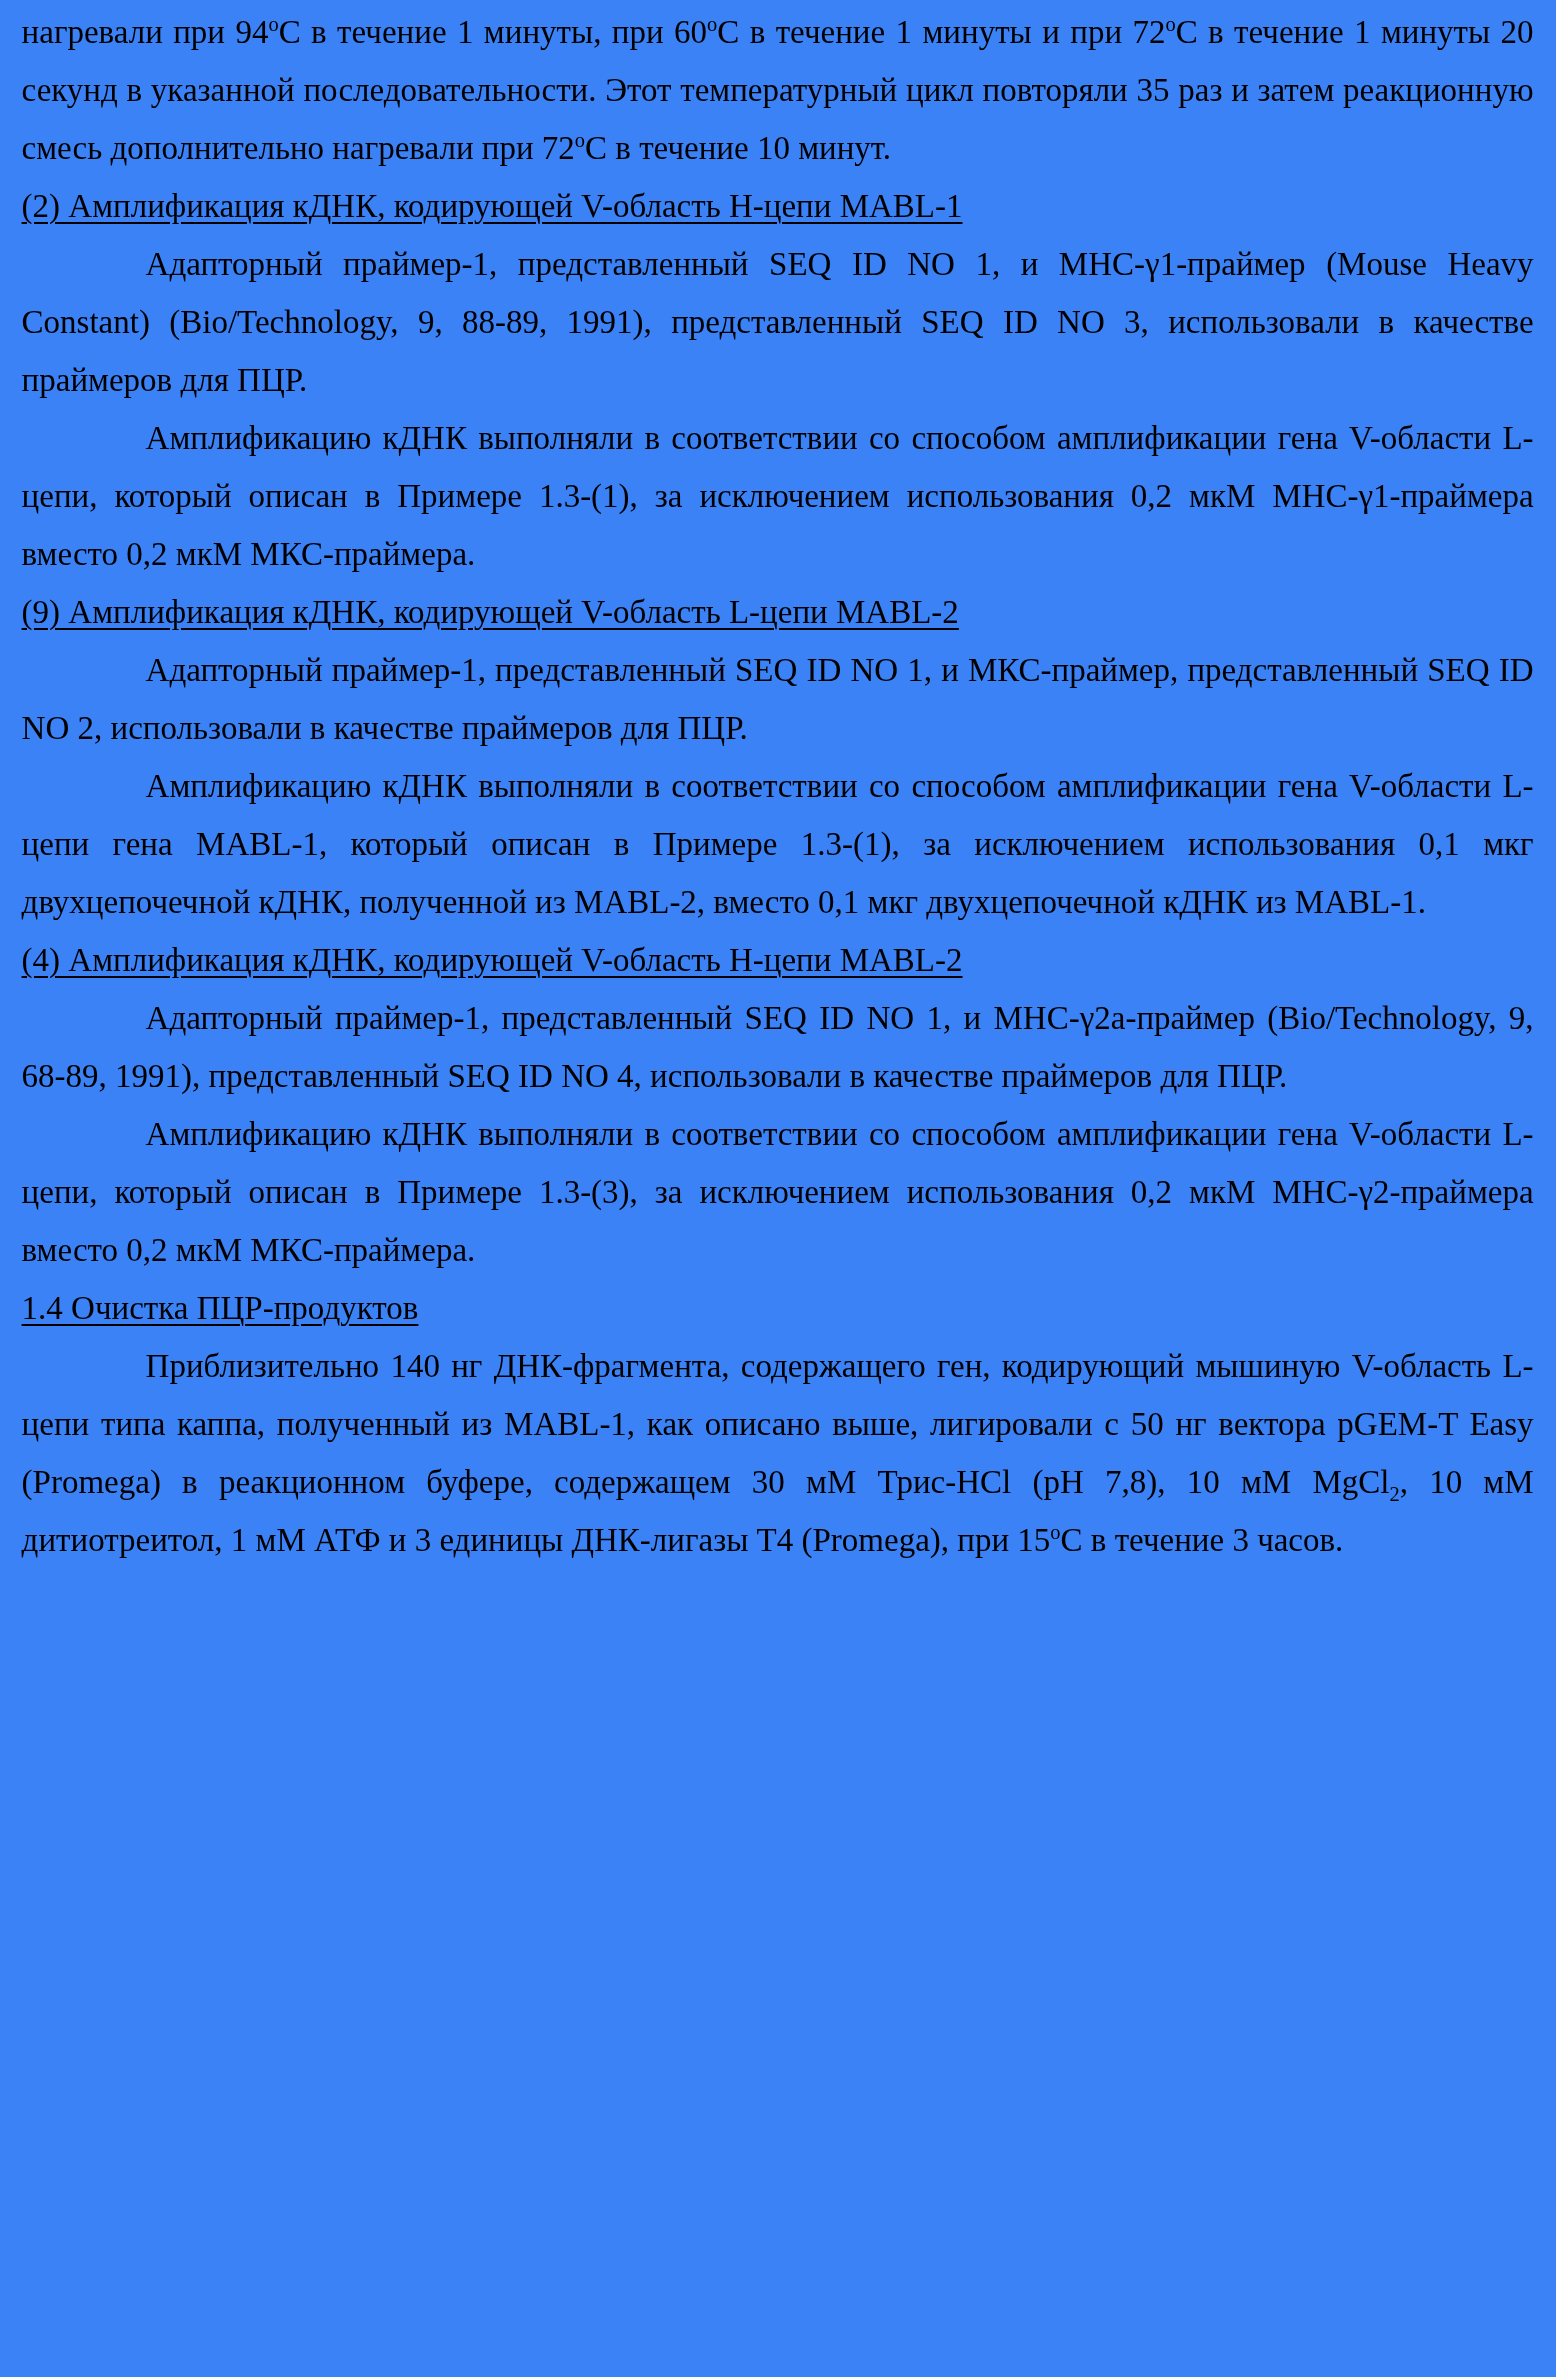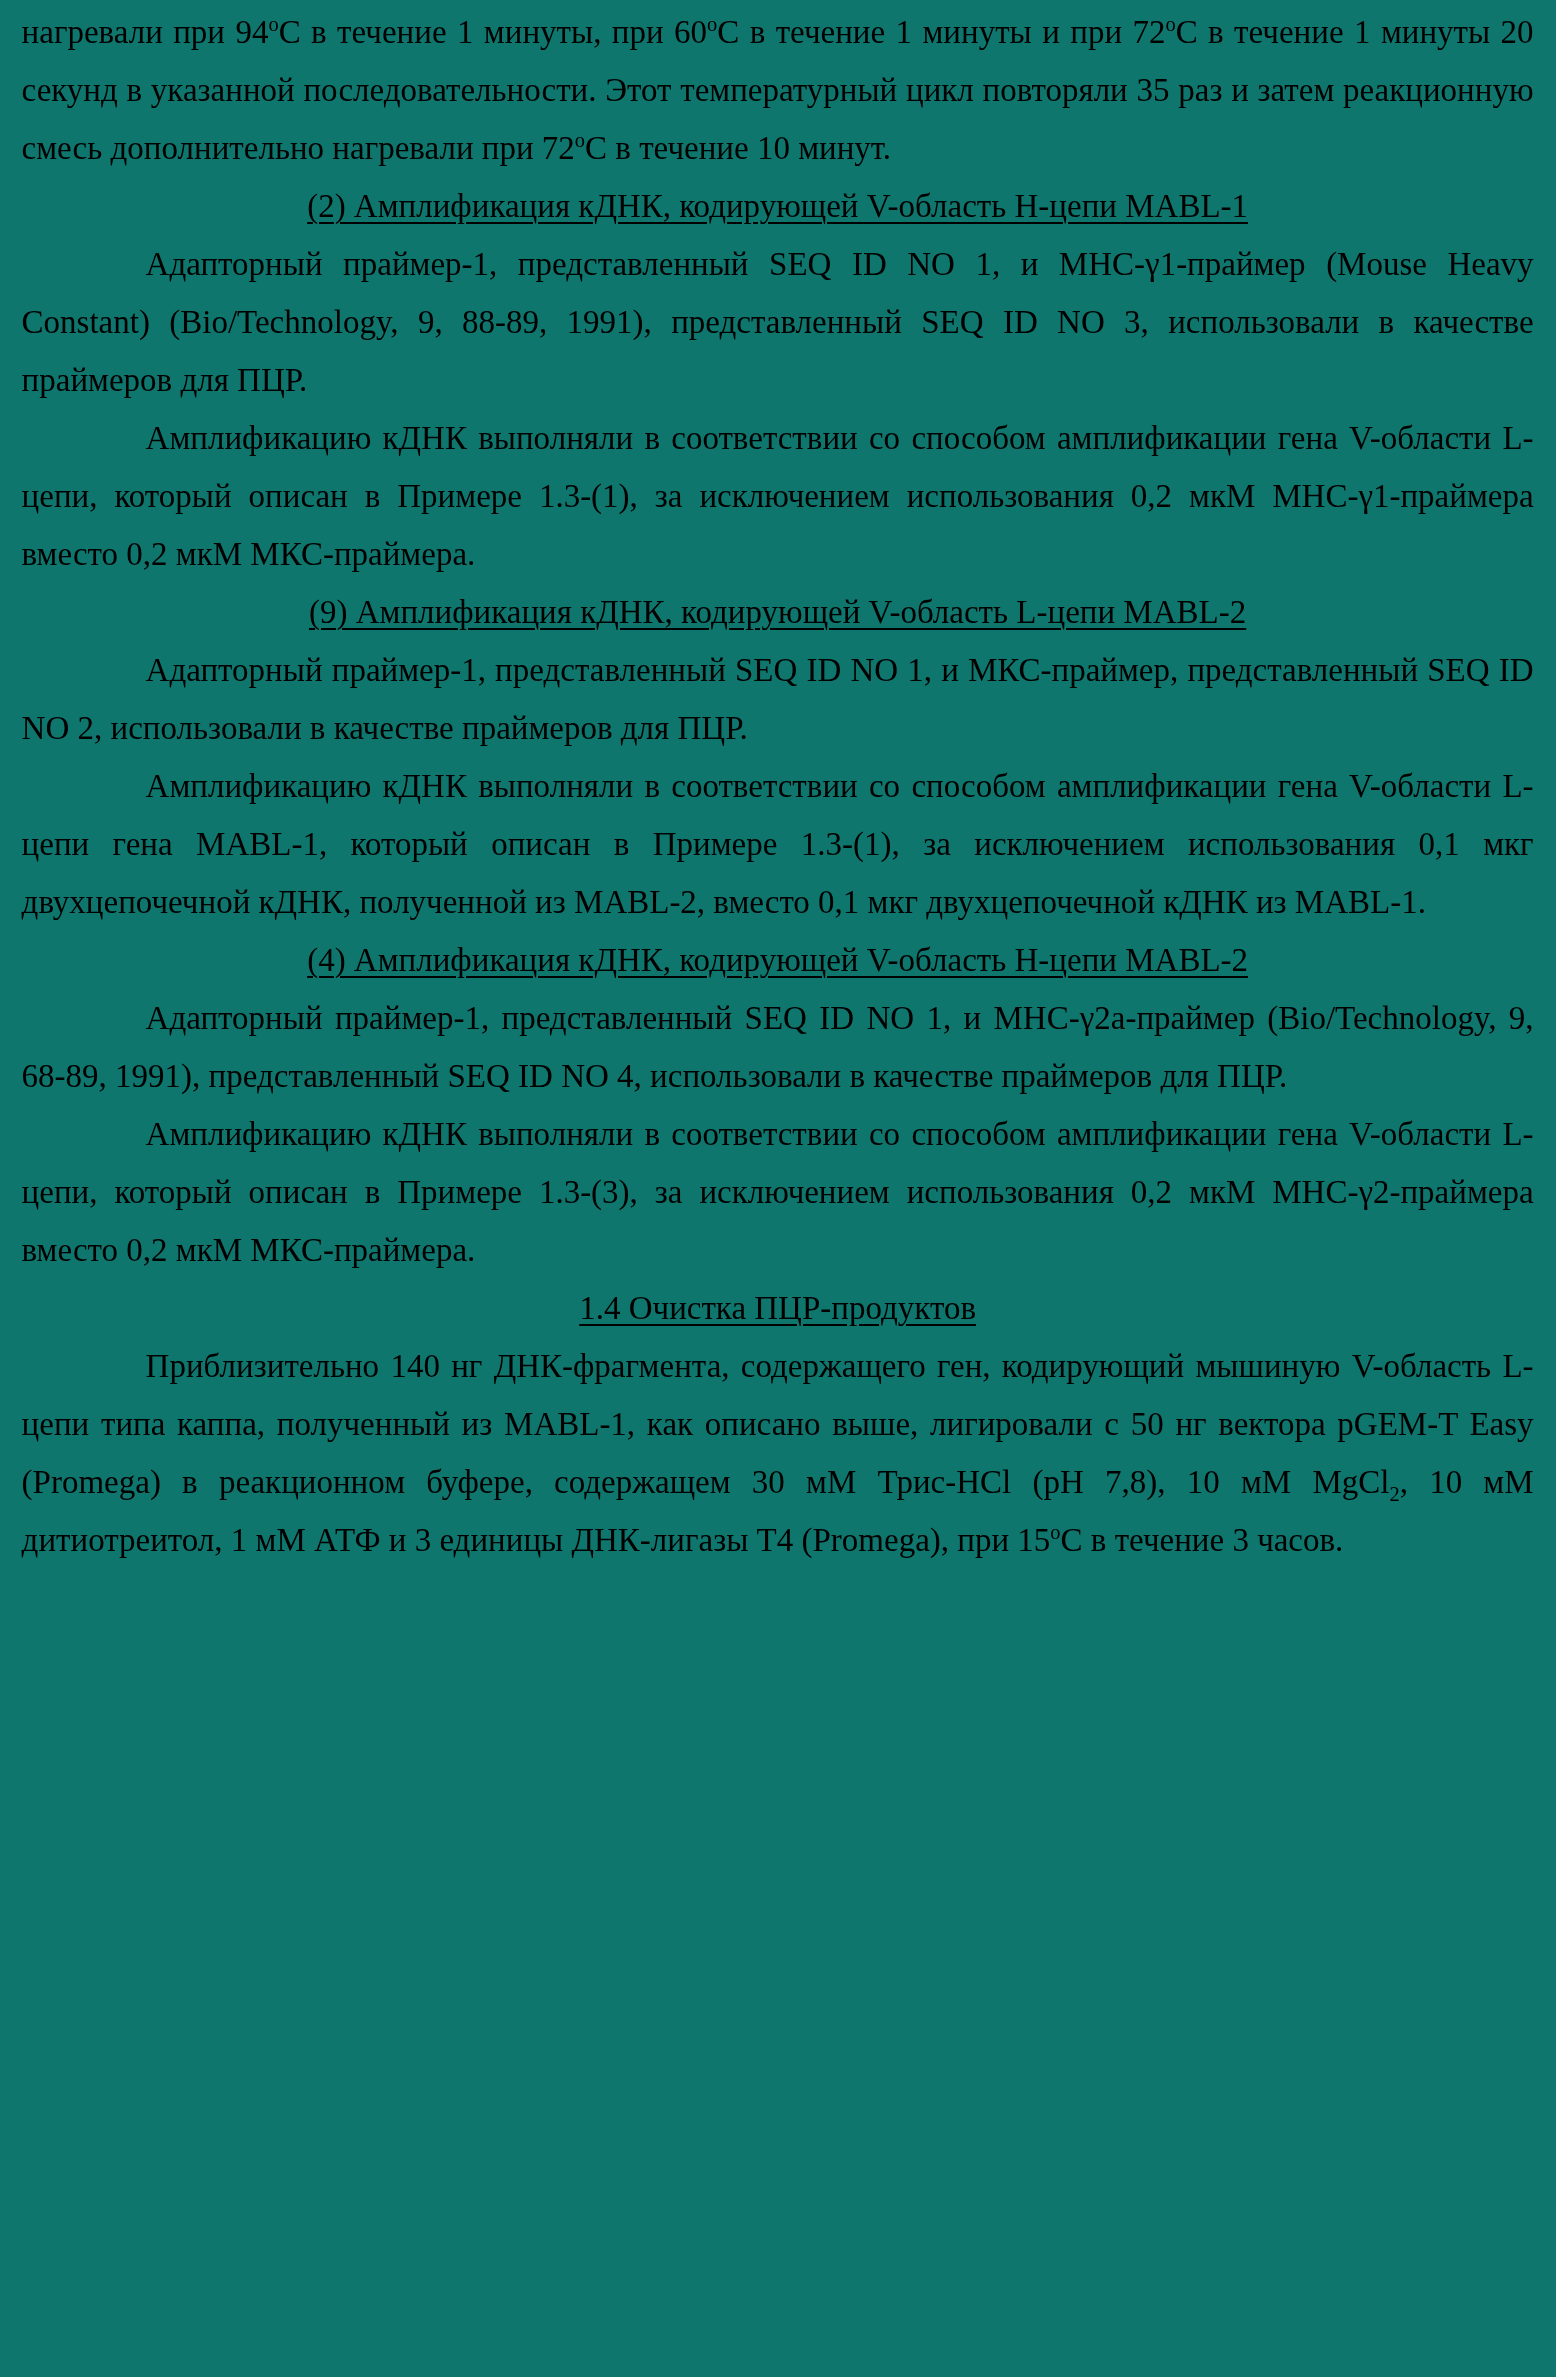--- a/index.html
+++ b/index.html
@@ -11,21 +11,21 @@
     width: 1556px;
     height: 2377px;
     font-family: "Liberation Serif", "DejaVu Serif", serif;
     color: #000000;
     overflow: hidden;
   }
   .page {
     position: relative;
     width: 1556px;
     height: 2377px;
-    background: #0f766e;
+    background: #3b82f6;
     box-sizing: border-box;
     padding: 0px 23px 0 21.6px;
   }
   .doc-body {
     position: relative;
     top: 3.1px;
     width: 1512px;
   }
   
   p.para {
@@ -40,21 +40,21 @@
     hyphens: none;
   }
   p.para.cont {
     text-indent: 0;
   }
   
   p.heading {
     margin: 0;
     font-size: 33px;
     line-height: 58px;
-    text-align: center;
+    text-align: left;
     text-indent: 0;
     white-space: nowrap;
   }
   p.heading span.h-text {
     text-decoration: underline;
     text-underline-offset: 5.4px;
     text-decoration-thickness: 2.3px;
   }
   sup {
     font-size: 0.62em;

